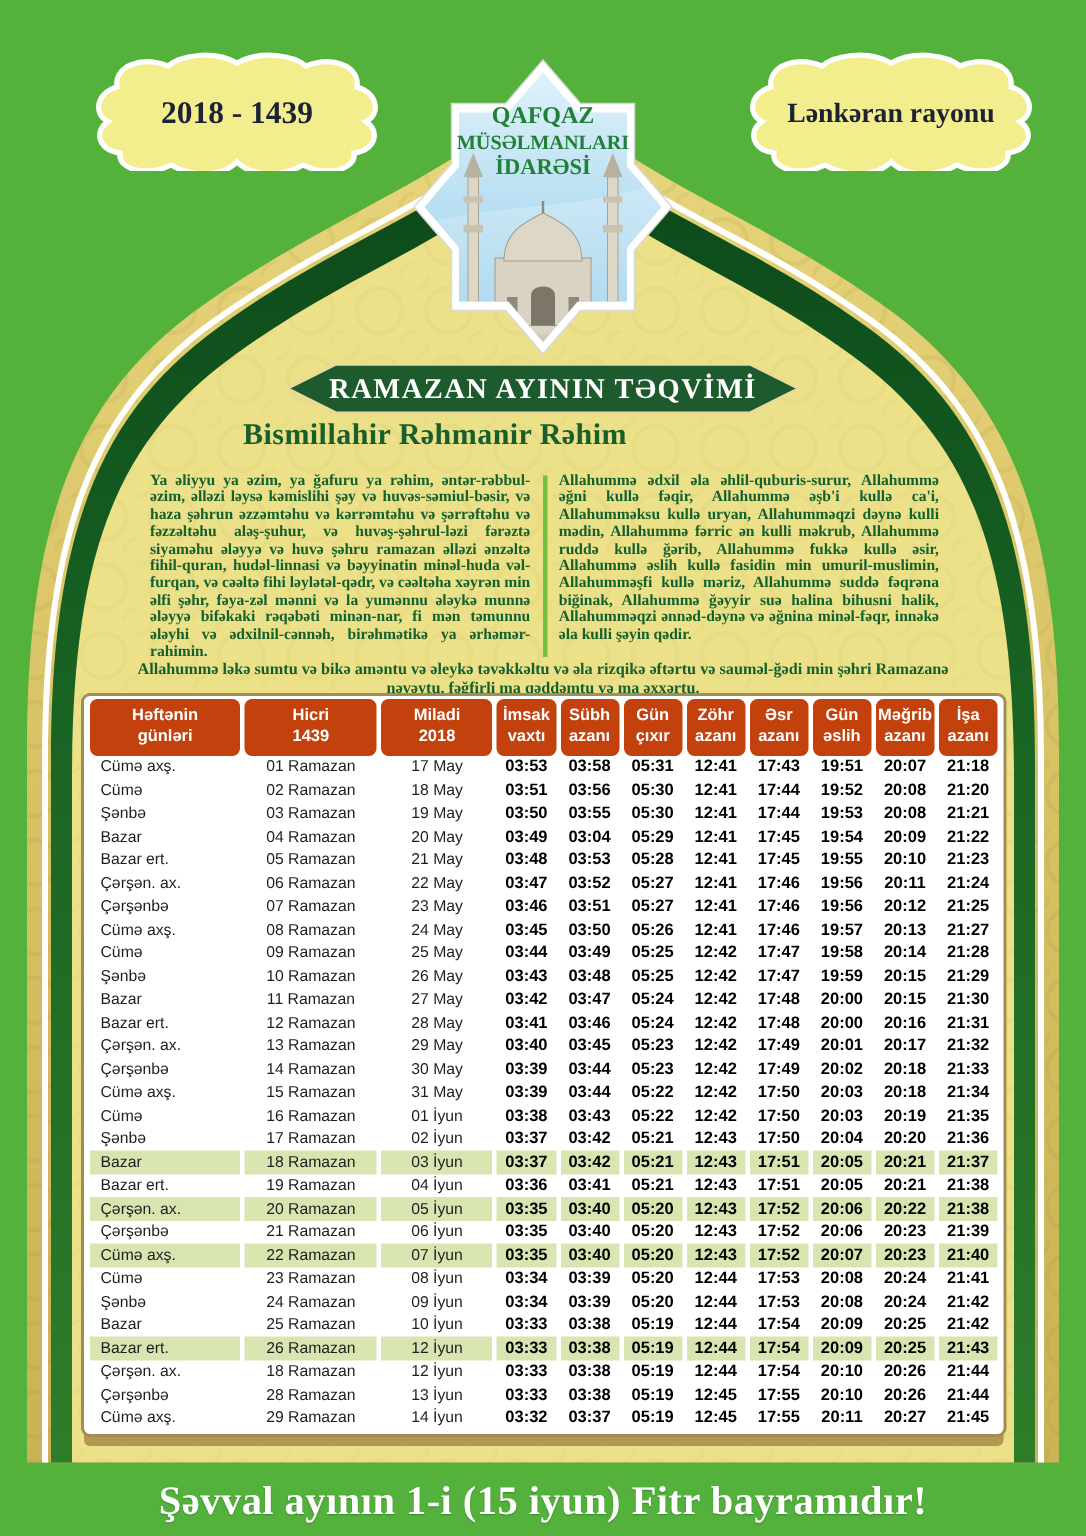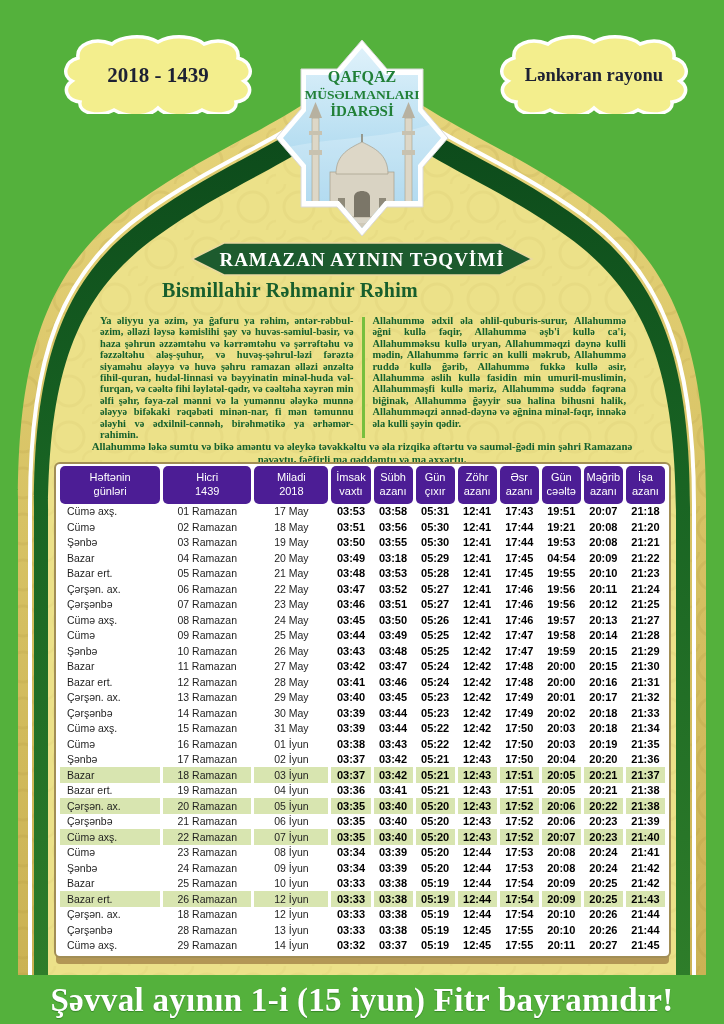--- a/index.html
+++ b/index.html
@@ -27,33 +27,33 @@
   .dua-divider{width:3px;background:#76bf3e;flex:0 0 3px;margin:2px 0;}
   .dua-center{left:82px;top:440px;width:560px;color:#15612e;font-size:10.8px;line-height:12.6px;
               font-weight:bold;text-align:center;font-family:Liberation Serif, serif;}
 
   
   .table-wrap{position:absolute;left:54px;top:462px;width:617px;background:#ffffff;
               border:2px solid #a28e55;border-radius:6px;padding:2px 1px 3px;box-sizing:border-box;
               box-shadow:0 8px 0 -2px #b39755;}
   table{border-collapse:separate;border-spacing:3px 0;width:100%;table-layout:fixed;
         font-family:"Liberation Sans",sans-serif;}
-  th{background:#4c1d95;border-radius:5px;color:#fff;font-size:11px;font-weight:400;
+  th{background:#c2410c;border-radius:5px;color:#fff;font-size:11px;font-weight:700;
      padding:4px 0 5px;vertical-align:middle;text-align:center;}
   th div{line-height:1.3;}
   td{text-align:center;font-size:10.5px;color:#1e1e1e;height:15.5px;white-space:nowrap;
      overflow:hidden;padding:0;}
   td.c0{text-align:left;padding-left:7px;margin-top:16px;}
   td.time{font-weight:bold;font-size:11px;color:#000;}
   tr.hl td{background:#d8e5b0;}
   col.w0{width:100px;} col.w1{width:88px;} col.w2{width:74px;} col.wt{width:39px;}
 
   
   .footer{left:0;top:979px;width:724px;height:42px;display:flex;align-items:center;justify-content:center;
-          color:#ffffff;font-size:33px;font-weight:bold;letter-spacing:.3px;
+          color:#ffffff;font-size:27px;font-weight:bold;letter-spacing:.3px;
           text-shadow:0 1px 1px rgba(0,60,0,.35);}
 </style>
 </head>
 <body>
 
 <div class="canvas">
 
   <svg class="abs" style="left:0;top:0;" width="724" height="1024" viewBox="0 0 724 1024">
     <defs>
       <linearGradient id="goldGrad" x1="0" y1="0" x2="0" y2="1">
@@ -194,21 +194,21 @@
             <th>
               <div>Zöhr</div>
               <div>azanı</div>
             </th>
             <th>
               <div>Əsr</div>
               <div>azanı</div>
             </th>
             <th>
               <div>Gün</div>
-              <div>cəəltə</div>
+              <div>əslih</div>
             </th>
             <th>
               <div>Məğrib</div>
               <div>azanı</div>
             </th>
             <th>
               <div>İşa</div>
               <div>azanı</div>
             </th>
           </tr>
@@ -229,21 +229,21 @@
           </tr>
           <tr>
             <td class="c0">Cümə</td>
             <td class="c1">02 Ramazan</td>
             <td class="c2">18 May</td>
             <td class="c3 time">03:51</td>
             <td class="c4 time">03:56</td>
             <td class="c5 time">05:30</td>
             <td class="c6 time">12:41</td>
             <td class="c7 time">17:44</td>
-            <td class="c8 time">19:21</td>
+            <td class="c8 time">19:52</td>
             <td class="c9 time">20:08</td>
             <td class="c10 time">21:20</td>
           </tr>
           <tr>
             <td class="c0">Şənbə</td>
             <td class="c1">03 Ramazan</td>
             <td class="c2">19 May</td>
             <td class="c3 time">03:50</td>
             <td class="c4 time">03:55</td>
             <td class="c5 time">05:30</td>
@@ -251,25 +251,25 @@
             <td class="c7 time">17:44</td>
             <td class="c8 time">19:53</td>
             <td class="c9 time">20:08</td>
             <td class="c10 time">21:21</td>
           </tr>
           <tr>
             <td class="c0">Bazar</td>
             <td class="c1">04 Ramazan</td>
             <td class="c2">20 May</td>
             <td class="c3 time">03:49</td>
-            <td class="c4 time">03:18</td>
+            <td class="c4 time">03:04</td>
             <td class="c5 time">05:29</td>
             <td class="c6 time">12:41</td>
             <td class="c7 time">17:45</td>
-            <td class="c8 time">04:54</td>
+            <td class="c8 time">19:54</td>
             <td class="c9 time">20:09</td>
             <td class="c10 time">21:22</td>
           </tr>
           <tr>
             <td class="c0">Bazar ert.</td>
             <td class="c1">05 Ramazan</td>
             <td class="c2">21 May</td>
             <td class="c3 time">03:48</td>
             <td class="c4 time">03:53</td>
             <td class="c5 time">05:28</td>

